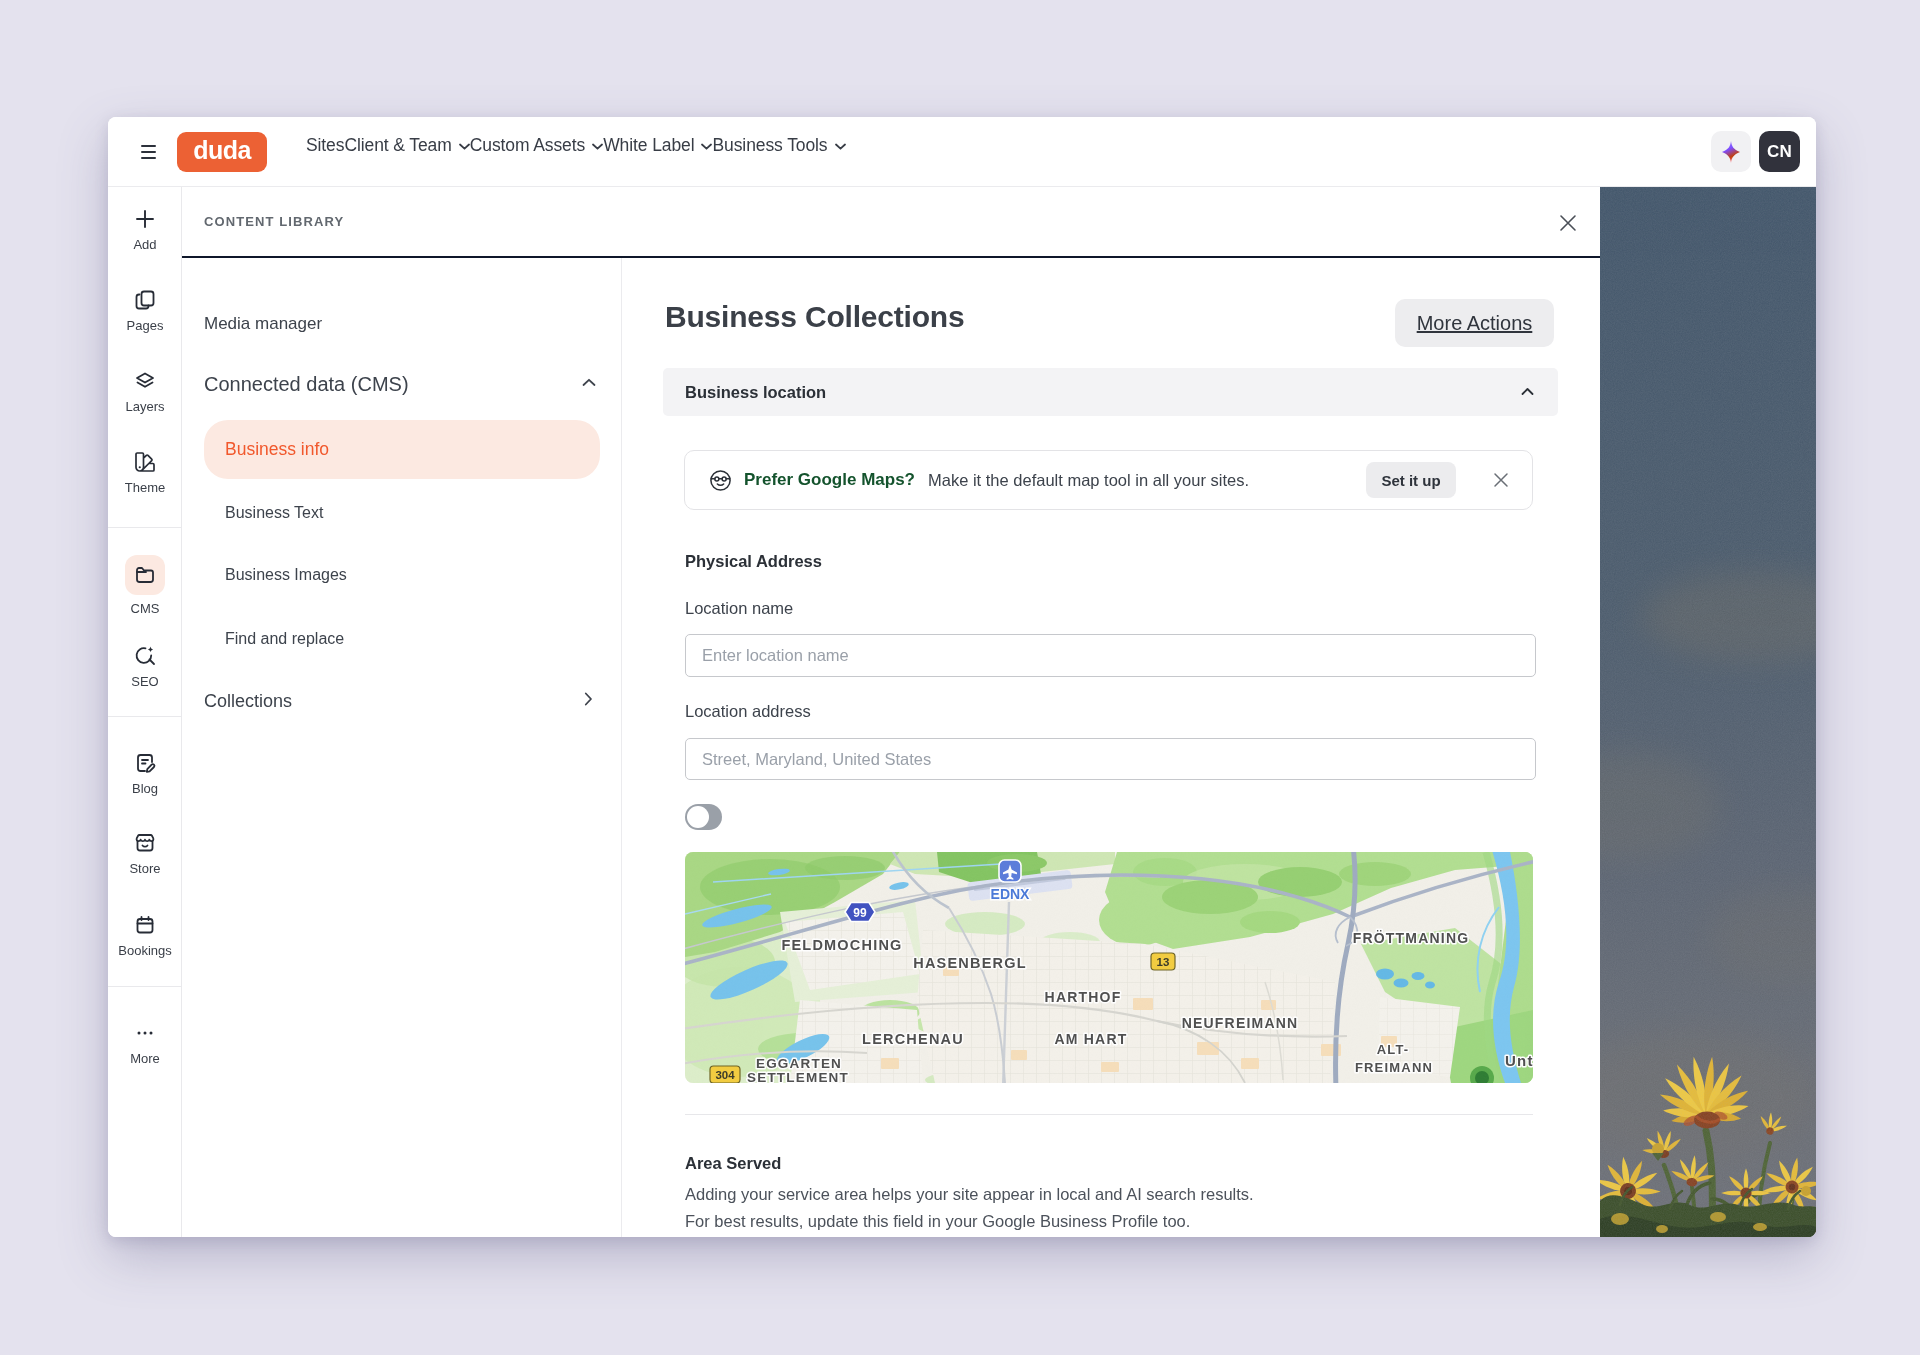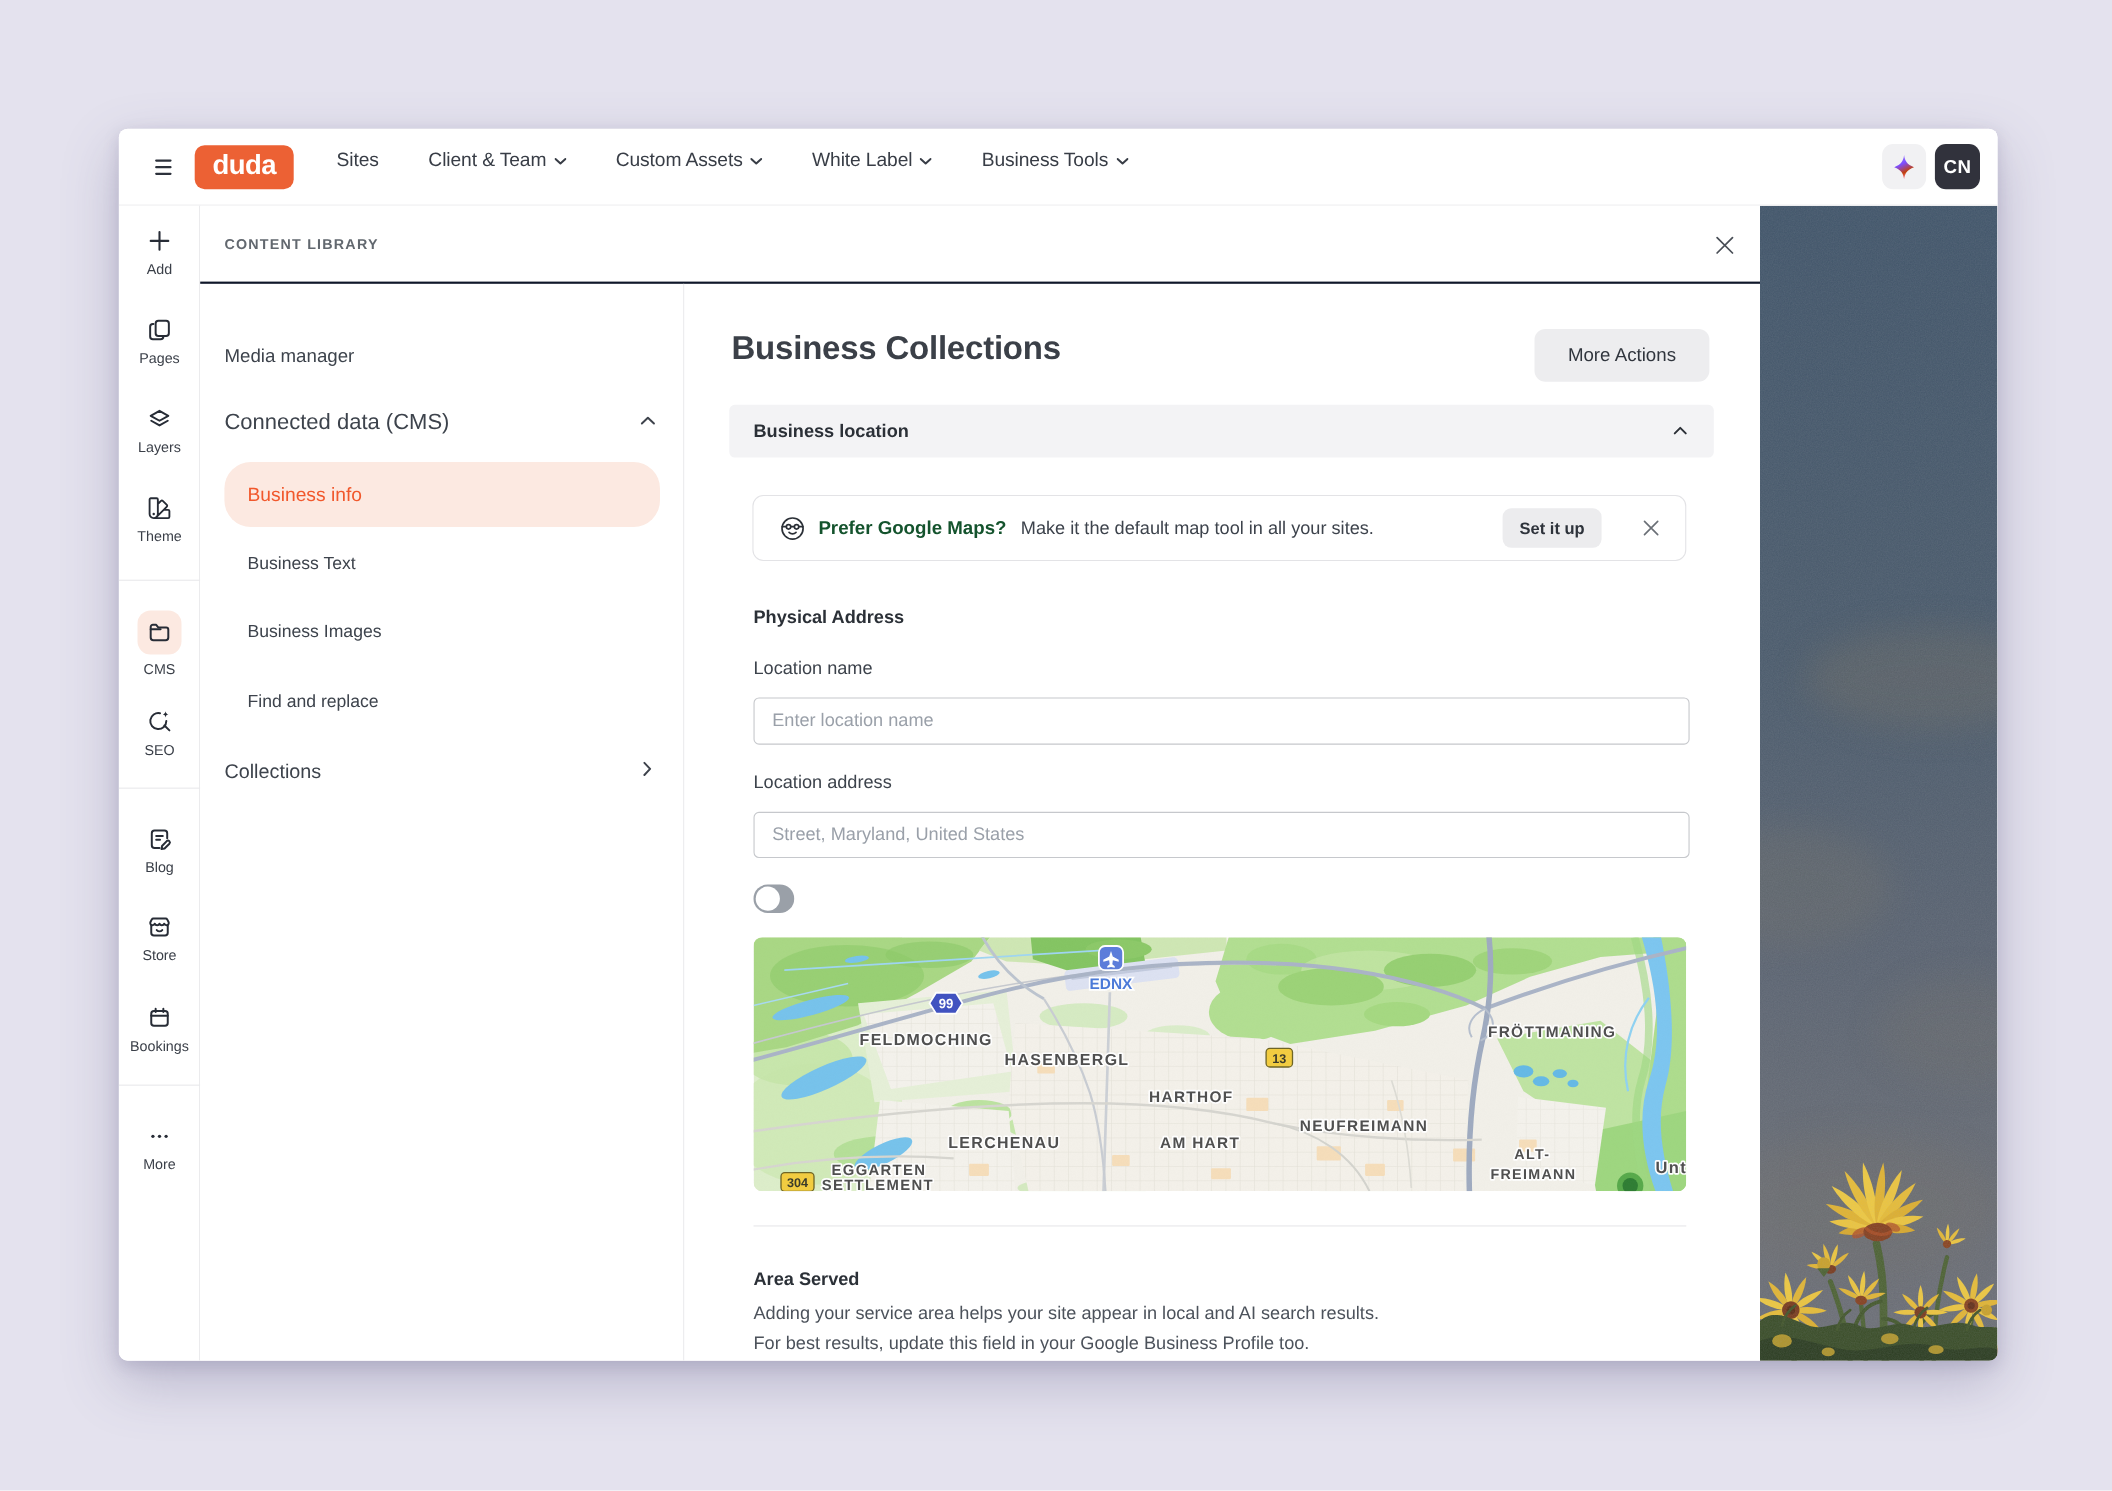--- a/index.html
+++ b/index.html
@@ -13,21 +13,21 @@
     background:#ffffff; border-radius:8px; overflow:hidden;
     box-shadow:0 20px 50px rgba(90,85,130,.30), 0 4px 14px rgba(90,85,130,.18);
   }
 
   
   .topbar { position:absolute; left:0; top:0; width:100%; height:70px; background:#fff; border-bottom:1px solid #ebebee; }
   .hamburger { position:absolute; left:25px; top:20px; width:30px; height:30px; display:flex; flex-direction:column; justify-content:center; gap:3.6px; cursor:pointer; }
   .hamburger span { display:block; width:15px; height:2.2px; background:#2c313b; border-radius:1px; margin:0 auto; }
   .logo-box { position:absolute; left:69px; top:15px; width:90px; height:40px; background:#ec6134; border-radius:9px; display:flex; align-items:center; justify-content:center; }
   .logo-box .logo-text { color:#fff; font-weight:700; font-size:25px; letter-spacing:-.5px; margin-top:-3px; }
-  .topnav { position:absolute; left:198px; top:0; height:56px; display:flex; align-items:center; gap:45px; }
+  .topnav { position:absolute; left:198px; top:0; height:56px; display:flex; align-items:center; }
   .topnav .nav-item { display:flex; align-items:center; gap:7px; font-size:17.5px; font-weight:500; color:#383d46; letter-spacing:-.1px; cursor:pointer; white-space:nowrap; }
   .topnav .nav-item svg { margin-top:2px; }
   .topbar-right { position:absolute; right:16px; top:14px; display:flex; align-items:center; gap:8px; }
   .icon-btn { width:40px; height:41px; border-radius:10px; background:#f1f1f3; display:flex; align-items:center; justify-content:center; }
   .avatar { width:41px; height:41px; border-radius:10px; background:#31323c; color:#fff; font-size:17px; font-weight:700; display:flex; align-items:center; justify-content:center; letter-spacing:.3px; }
 
   
   .body-row { position:absolute; left:0; top:70px; width:100%; height:1050px; display:flex; }
 
   
@@ -53,21 +53,21 @@
   .li-bizinfo { left:43px; top:162px; height:59px; line-height:59px; font-size:17.5px; font-weight:500; color:#f1582c; }
   .li-biztext { left:43px; top:245px; font-size:16px; line-height:20px; }
   .li-bizimages { left:43px; top:307px; font-size:16px; line-height:20px; }
   .li-findreplace { left:43px; top:371px; font-size:16px; line-height:20px; }
   .li-collections { left:22px; top:432px; font-size:18px; line-height:22px; }
   .chev-collections { position:absolute; left:402px; top:434px; }
 
   
   .lib-main { position:absolute; left:440px; top:0; width:978px; height:100%; }
   .main-title { position:absolute; left:43px; top:42px; font-size:30px; font-weight:600; color:#3b4048; letter-spacing:-.2px; }
-  .more-actions { position:absolute; left:773px; top:41px; width:159px; height:48px; background:#ededef; border-radius:10px; border:none; font-family:inherit; font-size:17px; font-weight:500; color:#30353d; cursor:pointer; }
+  .more-actions { position:absolute; left:773px; top:41px; width:159px; height:48px; background:#ededef; border-radius:10px; border:none; font-family:inherit; font-size:20px; font-weight:500; color:#30353d; cursor:pointer;text-decoration:underline; }
   .accordion { position:absolute; left:41px; top:110px; width:895px; height:48px; background:#f3f3f5; border-radius:5px; display:flex; align-items:center; cursor:pointer; }
   .accordion .acc-label { margin-left:22px; font-size:16.5px; font-weight:600; color:#2b3037; }
   .accordion svg { position:absolute; right:24px; top:19px; }
   .banner { position:absolute; left:62px; top:192px; width:849px; height:60px; background:#fff; border:1px solid #e3e3e6; border-radius:10px; }
   .banner .emoji { position:absolute; left:24px; top:18px; width:23px; height:23px; }
   .banner .b-bold { position:absolute; left:59px; top:0; height:58px; line-height:58px; font-size:17px; font-weight:700; color:#14532d; }
   .banner .b-text { position:absolute; left:243px; top:0; height:58px; line-height:58px; font-size:16.5px; color:#3d434c; }
   .setup-btn { position:absolute; left:681px; top:11px; width:90px; height:36px; background:#ececee; border:none; border-radius:8px; font-family:inherit; font-size:15px; font-weight:600; color:#2e333b; cursor:pointer; }
   .banner-close { position:absolute; right:22px; top:20px; width:18px; height:18px; cursor:pointer; }
 

